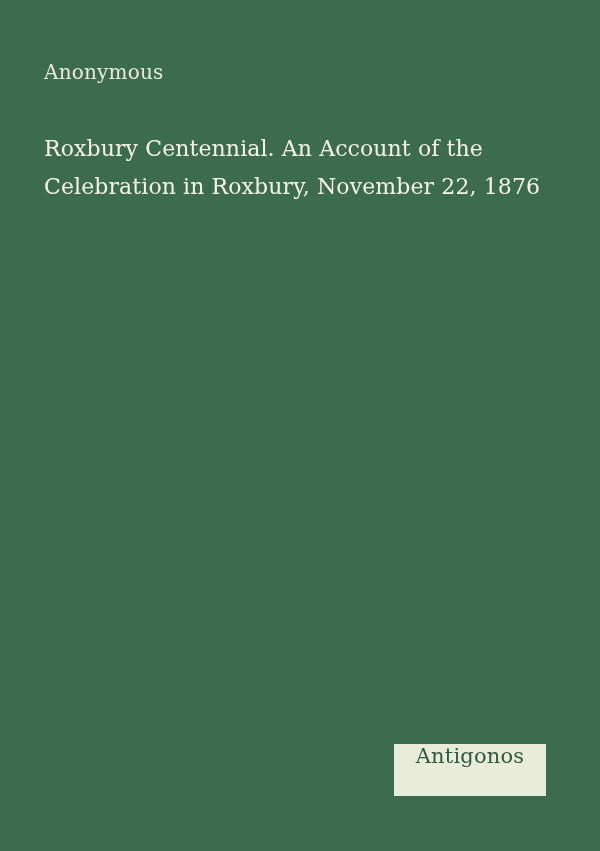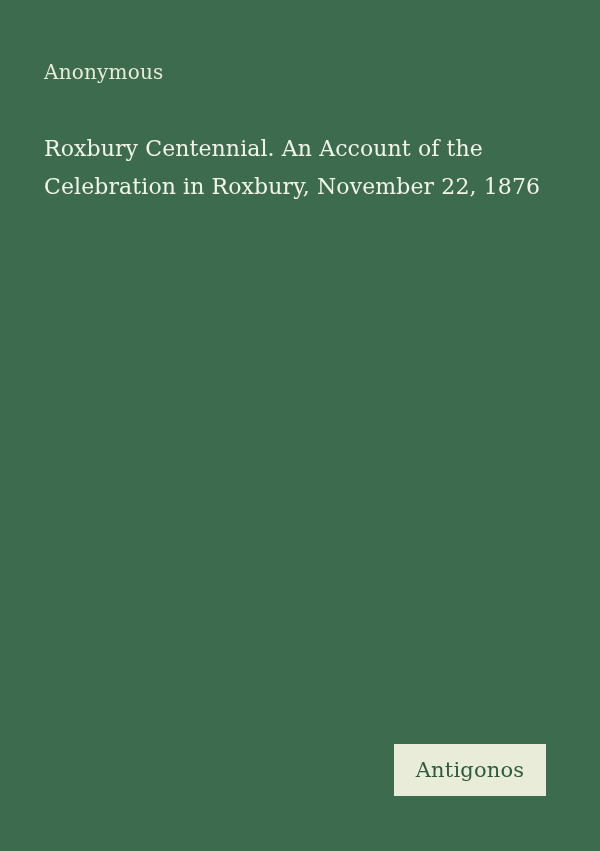--- a/index.html
+++ b/index.html
@@ -52,21 +52,20 @@
     font-weight: 400;
   }
   .publisher-plate {
     position: absolute;
     left: 394px;
     top: 744px;
     width: 152px;
     height: 52px;
     background: #e8ecd8;
     display: flex;
-    align-items: center;
     justify-content: center;
   }
   .publisher-name {
     font-family: "DejaVu Serif", "Liberation Serif", serif;
     font-size: 21px;
     line-height: 24px;
     color: #2f5a40;
     letter-spacing: 0.2px;
   }
 </style>

